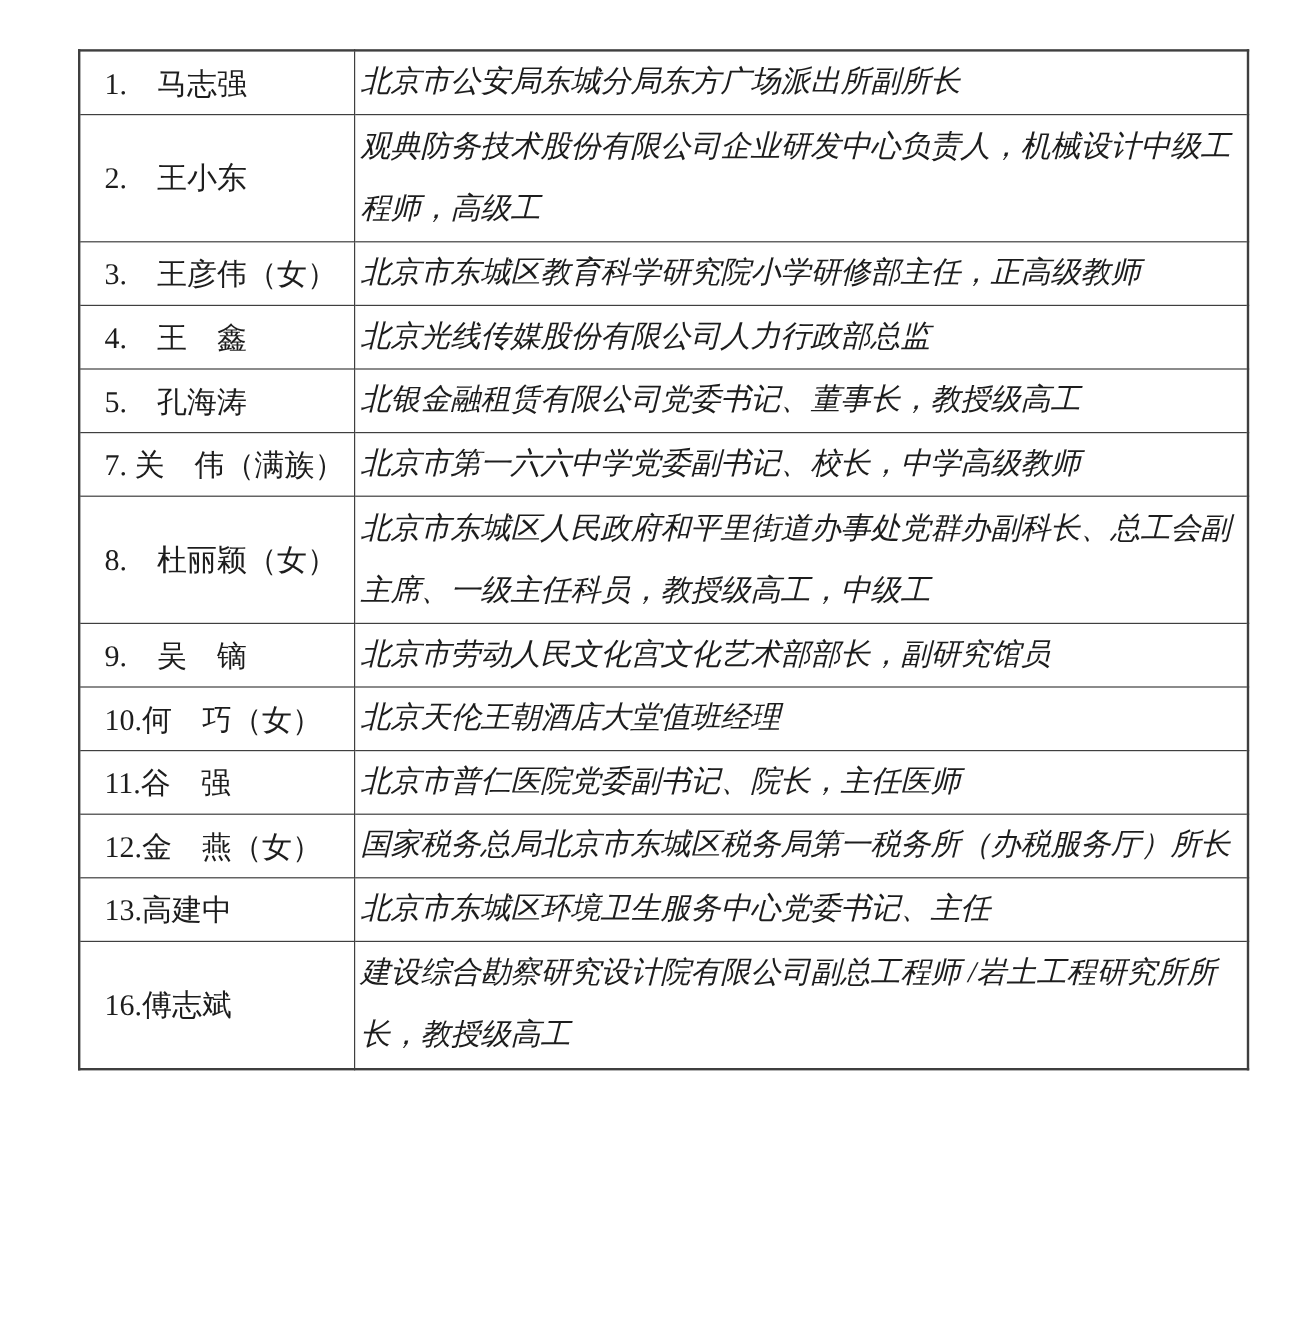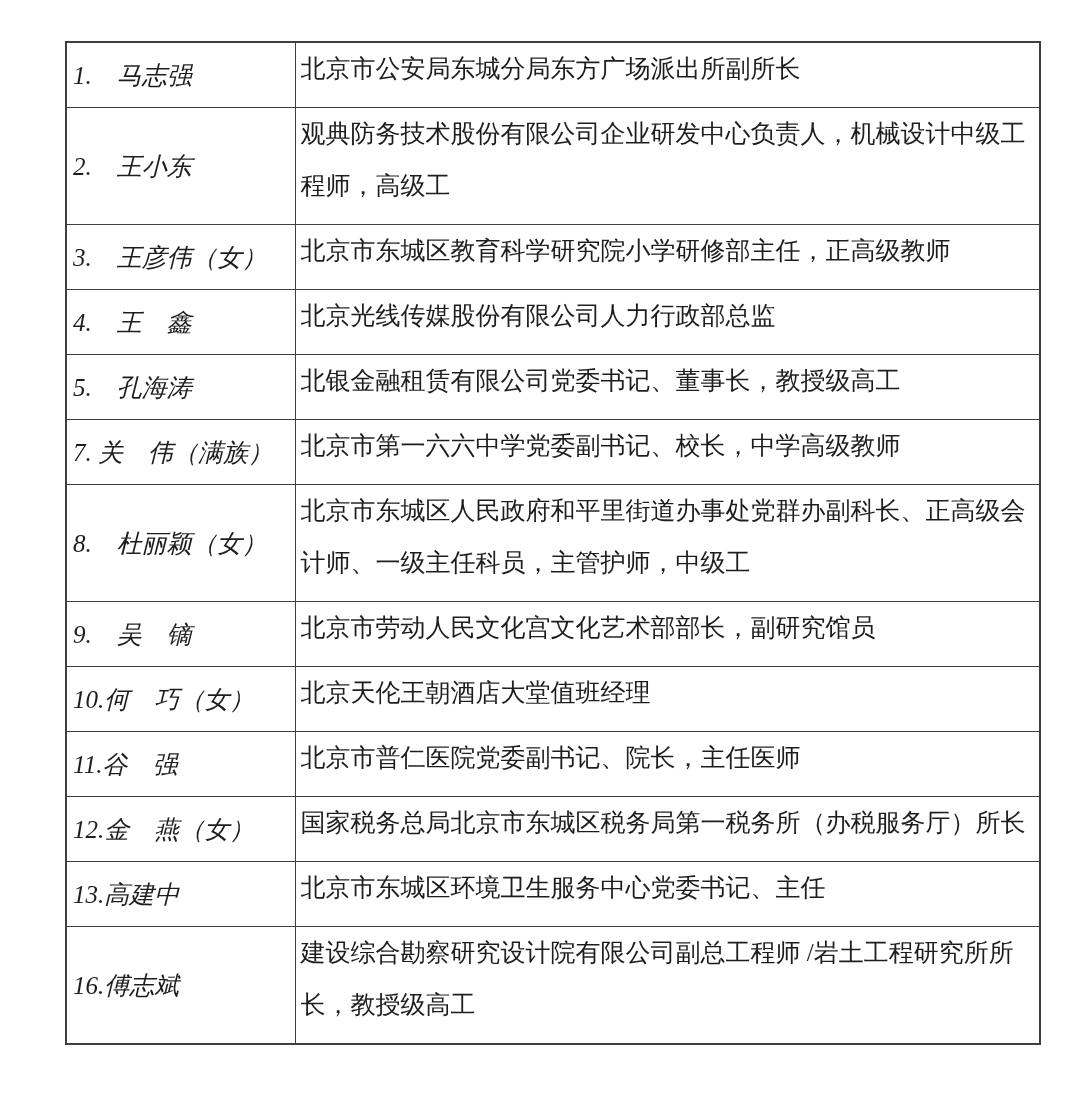--- a/index.html
+++ b/index.html
@@ -38,30 +38,30 @@
     border: 1px solid var(--border);
     color: var(--text);
     font-size: 25px;
     vertical-align: middle;
     background: var(--bg);
   }
   tr.row { height: 53px; }
   tr.row.tall { height: 106px; }
   td.c1 {
     width: 229px;
-    padding: 0 0 0 6px;
+    padding: 0 0 0 20px;
     white-space: nowrap;
     overflow: visible;
     letter-spacing: 0;
-    font-style: italic;
   }
   td.c2 {
-    padding: 0 2px 12px 5px;
+    padding: 0 2px 0 5px;
     line-height: 52px;
     letter-spacing: 0;
+    font-style: italic;
   }
 </style>
 </head>
 <body>
 
 <div class="page">
   <div class="table-wrap">
     <table class="roster">
       <tbody>
           <tr class="row">
@@ -83,21 +83,21 @@
           <tr class="row">
     <td class="c1">5.　孔海涛</td>
     <td class="c2">北银金融租赁有限公司党委书记、董事长，教授级高工</td>
   </tr>
           <tr class="row">
     <td class="c1">7. 关　伟（满族）</td>
     <td class="c2">北京市第一六六中学党委副书记、校长，中学高级教师</td>
   </tr>
           <tr class="row tall">
     <td class="c1">8.　杜丽颖（女）</td>
-    <td class="c2">北京市东城区人民政府和平里街道办事处党群办副科长、正高级会计师、一级主任科员，主管护师，中级工</td>
+    <td class="c2">北京市东城区人民政府和平里街道办事处党群办副科长、总工会副主席、一级主任科员，教授级高工，中级工</td>
   </tr>
           <tr class="row">
     <td class="c1">9.　吴　镝</td>
     <td class="c2">北京市劳动人民文化宫文化艺术部部长，副研究馆员</td>
   </tr>
           <tr class="row">
     <td class="c1">10.何　巧（女）</td>
     <td class="c2">北京天伦王朝酒店大堂值班经理</td>
   </tr>
           <tr class="row">

